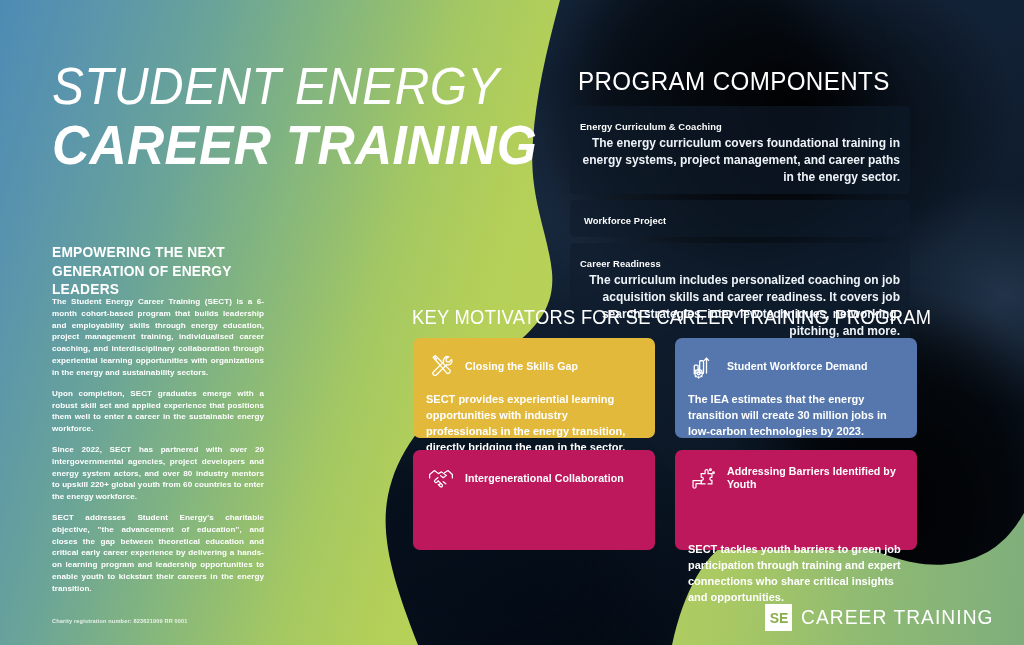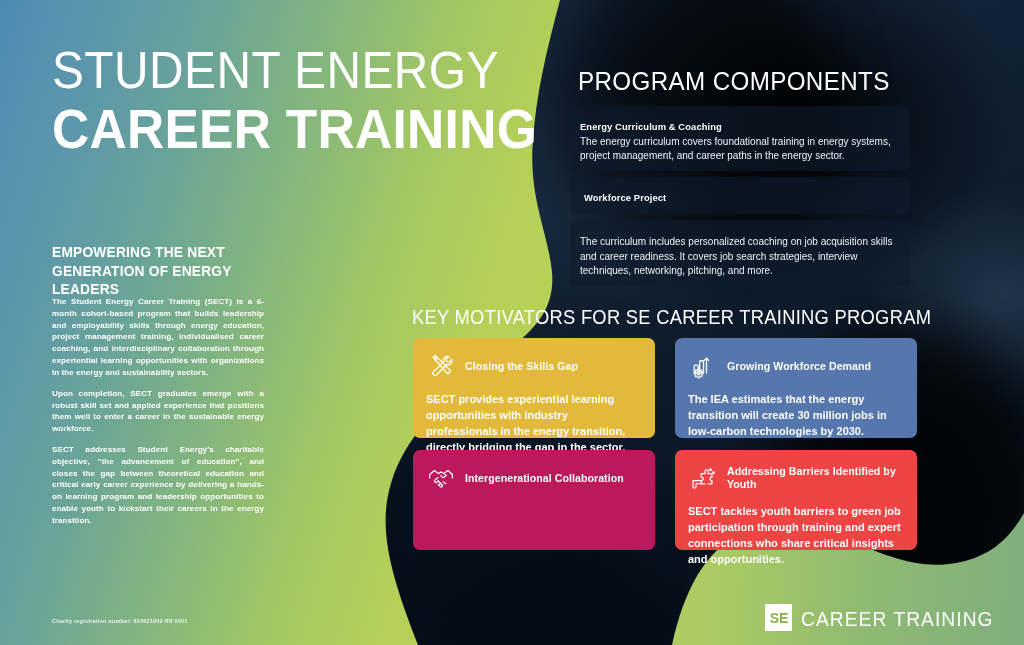--- a/index.html
+++ b/index.html
@@ -80,22 +80,23 @@
     position: absolute;
     right: 0; bottom: 0;
     width: 436px; height: 132px;
     background: linear-gradient(95deg, #b8d25b 0%, #a8c864 34%, #8fba73 64%, #7fae7c 100%);
     clip-path: path("M436,132 L436,0 C420,28 400,44 368,50 C330,57 296,42 258,26 C216,9 180,6 150,22 C116,40 96,78 84,132 Z");
   }
 
   
   .headline-wrap {
     position: absolute;
-    left: 52px; top: 46px;
+    left: 52px; top: 62px;
     width: 470px;
+    font-style: italic;
   }
   .headline-1 {
     font-size: 52px;
     line-height: 0.96;
     letter-spacing: 0.5px;
     font-weight: 400;
     color: #ffffff;
     font-family: "Liberation Sans Narrow", "Liberation Sans", sans-serif;
     transform: scaleX(0.92);
     transform-origin: left center;
@@ -181,24 +182,25 @@
   }
   .pc-item.indent { padding-left: 14px; }
   .pc-h {
     font-size: 9.4px;
     font-weight: 800;
     color: #ffffff;
     margin-bottom: 3px;
     letter-spacing: .1px;
   }
   .pc-b {
-    font-size: 10px;
+    font-size: 12px;
     line-height: 1.42;
     color: #eef3f8;
-    font-weight: 400;
+    font-weight: 700;
+    text-align: right;
   }
 
   
   .km-title {
     position: absolute;
     left: 412px; top: 308px;
     font-size: 19.5px;
     line-height: 1;
     font-weight: 400;
     letter-spacing: .3px;
@@ -245,31 +247,31 @@
   .km-b {
     margin-top: 8px;
     font-size: 11px;
     line-height: 1.46;
     font-weight: 600;
     color: #ffffff;
   }
   .km-card.c-yellow  { background: #e3b93b; }
   .km-card.c-blue    { background: #5577ad; }
   .km-card.c-teal    { background: #be185d; }
-  .km-card.c-red     { background: #ef4444; }
+  .km-card.c-red     { background: #be185d; gap: 38px; }
 
   .km-card.c-yellow .km-b,
   .km-card.c-teal .km-b { color: #ffffff; }
 
   
   .logo {
     position: absolute;
     right: 22px; bottom: 14px;
     display: flex;
-    align-items: flex-end;
+    align-items: center;
     gap: 9px;
     margin-left: 6px;
   }
   .logo-mark {
     width: 27px; height: 27px;
     background: #ffffff;
     color: #8cae4a;
     font-weight: 800;
     font-size: 14px;
     letter-spacing: -0.3px;
@@ -302,36 +304,38 @@
   <div class="headline-wrap">
     <div class="headline-1">STUDENT ENERGY</div>
     <div class="headline-2">CAREER TRAINING</div>
   </div>
 
   <div class="subhead">EMPOWERING THE NEXT GENERATION OF ENERGY LEADERS</div>
 
   <div class="body-col">
     <p><b>The Student Energy Career Training</b><span> (SECT) is a 6-month cohort-based program that builds leadership and employability skills through energy education, project management training, individualised career coaching, and interdisciplinary collaboration through experiential learning opportunities with organizations in the energy and sustainability sectors.</span></p>
     <p>Upon completion, SECT graduates emerge with a robust skill set and applied experience that positions them well to enter a career in the sustainable energy workforce.</p>
+    <p>Since 2022, SECT has partnered with over 20 intergovernmental agencies, project developers and energy system actors, and over 80 industry mentors to upskill 220+ global youth from 60 countries to enter the energy workforce.</p>
     <p>SECT addresses Student Energy's charitable objective, "the advancement of education", and closes the gap between theoretical education and critical early career experience by delivering a hands-on learning program and leadership opportunities to enable youth to kickstart their careers in the energy transition.</p>
   </div>
 
   <div class="charity">Charity registration number: 823621909 RR 0001</div>
 
   <div class="pc-title">PROGRAM COMPONENTS</div>
 
   <div class="pc-list">
     <div class="pc-item">
       <div class="pc-h">Energy Curriculum &amp; Coaching</div>
       <div class="pc-b">The energy curriculum covers foundational training in energy systems, project management, and career paths in the energy sector.</div>
     </div>
     <div class="pc-item indent">
       <div class="pc-h">Workforce Project</div>
     </div>
     <div class="pc-item">
+      <div class="pc-h">Career Readiness</div>
       <div class="pc-b">The curriculum includes personalized coaching on job acquisition skills and career readiness. It covers job search strategies, interview techniques, networking, pitching, and more.</div>
     </div>
   </div>
 
   <div class="km-title">KEY MOTIVATORS FOR SE CAREER TRAINING PROGRAM</div>
 
   <div class="km-grid">
 
     <div class="km-card c-yellow">
       <div class="km-head">
@@ -352,23 +356,23 @@
         <span class="km-ico">
           <svg width="28" height="28" viewBox="0 0 32 32" fill="none" stroke="#ffffff" stroke-width="1.5" stroke-linecap="round" stroke-linejoin="round">
             <rect x="6" y="15" width="4.4" height="9" rx="1"></rect>
             <rect x="12.2" y="10" width="4.4" height="14" rx="1"></rect>
             <path d="M20 24 V7 M20 7 l-2.4 2.6 M20 7 l2.4 2.6"></path>
             <circle cx="11" cy="24.5" r="4.4"></circle>
             <path d="M11 19.3 v1.2 M11 28.5 v1.2 M5.8 24.5 h1.2 M15 24.5 h1.2 M7.3 20.8 l.9 .9 M13.8 27.3 l.9 .9 M14.7 20.8 l-.9 .9 M8.2 27.3 l-.9 .9"></path>
             <circle cx="11" cy="24.5" r="1.5"></circle>
           </svg>
         </span>
-        <span class="km-h">Growing Workforce Demand</span>
+        <span class="km-h">Student Workforce Demand</span>
       </div>
-      <div class="km-b">The IEA estimates that the energy transition will create 30 million jobs in low-carbon technologies by 2030.</div>
+      <div class="km-b">The IEA estimates that the energy transition will create 30 million jobs in low-carbon technologies by 2023.</div>
     </div>
 
     <div class="km-card c-teal">
       <div class="km-head">
         <span class="km-ico">
           <svg width="28" height="28" viewBox="0 0 32 32" fill="none" stroke="#ffffff" stroke-width="1.4" stroke-linecap="round" stroke-linejoin="round">
             <path d="M3 12 L8.5 7.5 L13 11 L16.5 9 L22 13"></path>
             <path d="M29 12 L24 7.5 L20 10"></path>
             <path d="M22 13 l-3.4 2.6 -3-2.2"></path>
             <path d="M12.5 15.5 l-3.5 3 a1.6 1.6 0 0 0 2.2 2.3 l1.6-1.4"></path>

